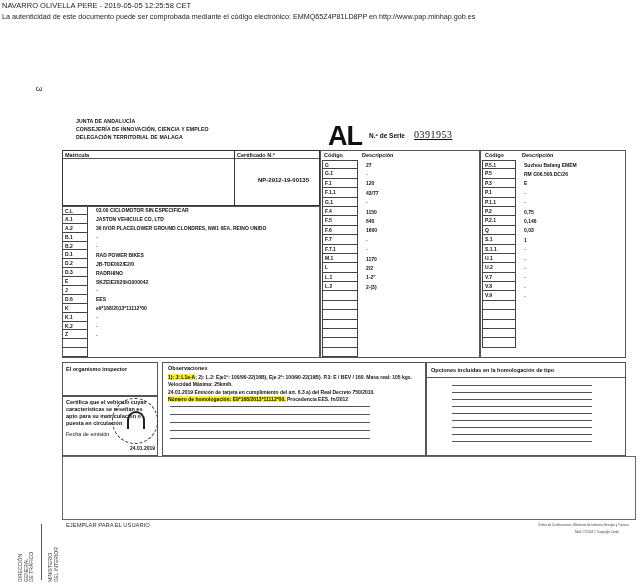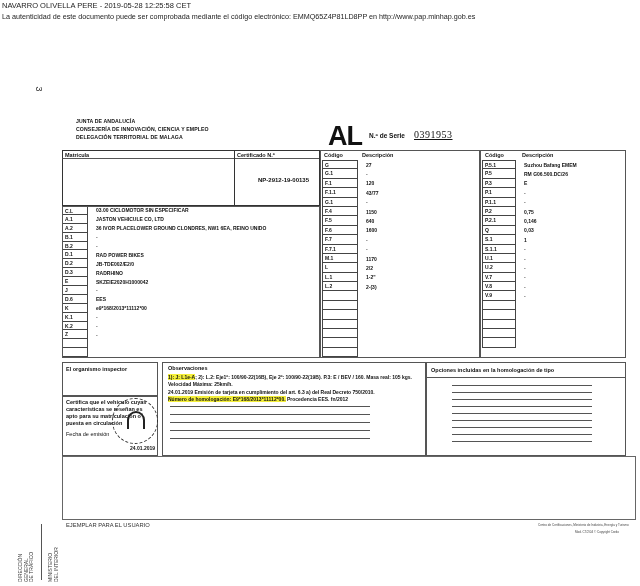--- a/index.html
+++ b/index.html
@@ -39,21 +39,21 @@
   .footer-r1 { position: absolute; left: 538px; top: 523px; font-size: 3px; color: #444; }
   .footer-r2 { position: absolute; left: 575px; top: 530px; font-size: 3px; color: #444; }
 
   .ministry { position: absolute; left: 18px; top: 522px; height: 60px; display: flex; gap: 6px; }
   .min-col { writing-mode: vertical-rl; transform: rotate(180deg); font-size: 5px; color: #333; line-height: 5.5px; }
   .min-bar { width: 1px; height: 56px; background: #555; margin-top: 2px; }
 </style>
 </head>
 <body>
 
-<div class="hdr1">NAVARRO OLIVELLA PERE - 2019-05-28 12:25:58 CET</div>
+<div class="hdr1">NAVARRO OLIVELLA PERE - 2019-05-05 12:25:58 CET</div>
 <div class="hdr2">La autenticidad de este documento puede ser comprobada mediante el código electrónico:  EMMQ65Z4P81LD8PP  en http://www.pap.minhap.gob.es</div>
 <div class="pg-num">3</div>
 
 <div class="card">
   <div class="org">
     <div>JUNTA DE ANDALUCÍA</div>
     <div>CONSEJERÍA DE INNOVACIÓN, CIENCIA Y EMPLEO</div>
     <div>DELEGACIÓN TERRITORIAL DE MALAGA</div>
   </div>
   <div class="al-logo">AL</div>

